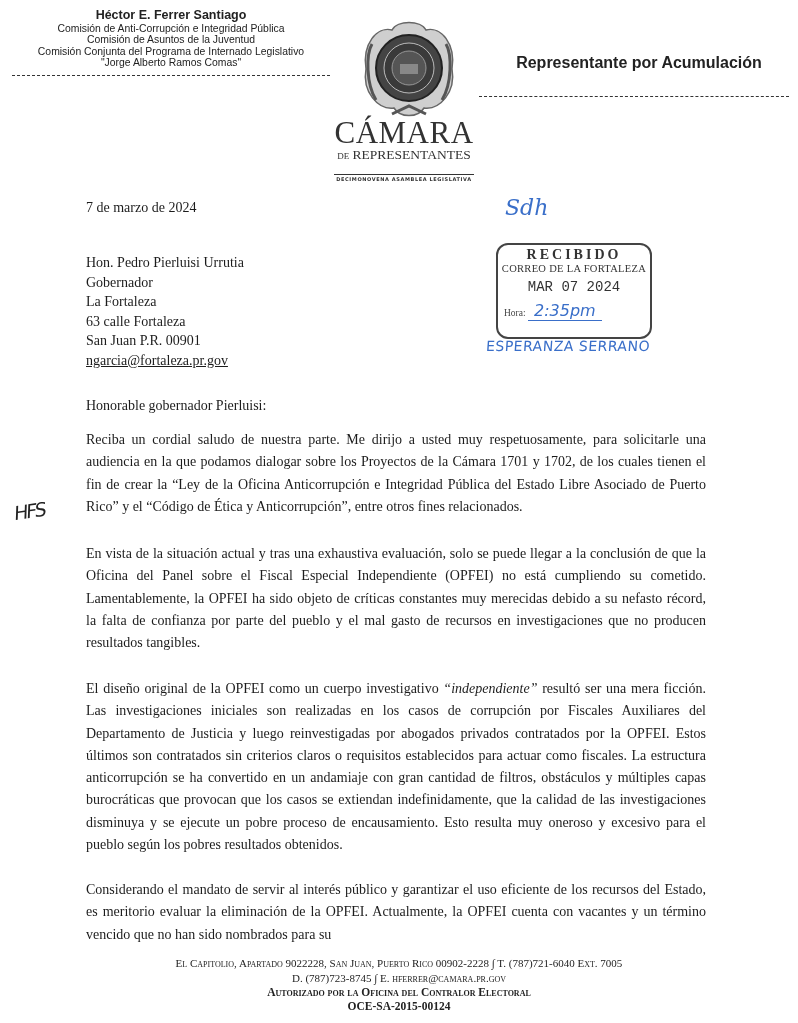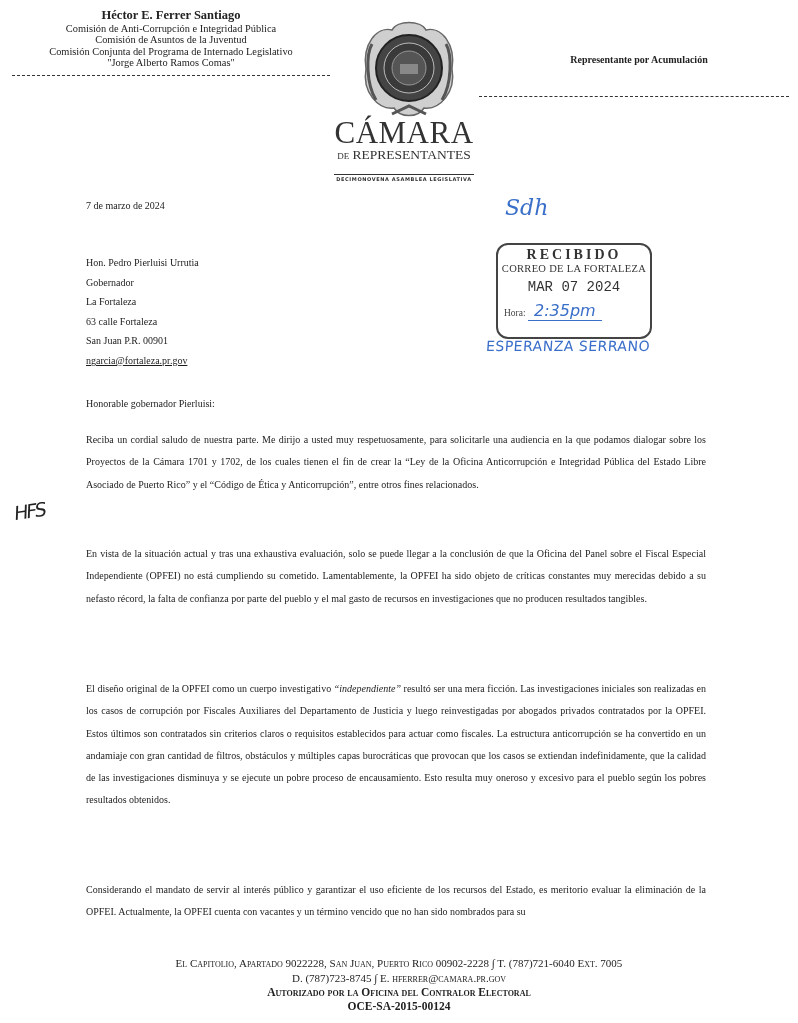--- a/index.html
+++ b/index.html
@@ -1,38 +1,38 @@
 <!DOCTYPE html>
 <html><head>
 <meta charset="utf-8">
 <style>
   html, body { margin: 0; padding: 0; background: #ffffff; }
   body { width: 798px; height: 1023px; position: relative; overflow: hidden; color: #1a1a1a; }
-  .sans { font-family: Liberation Serif, serif; }
+  .sans { font-family: Liberation Sans, sans-serif; }
   .serif { font-family: "Liberation Serif", "DejaVu Serif", serif; }
 
   
   .hdr-left { position: absolute; left: 12px; top: 8px; width: 318px; text-align: center; line-height: 11.4px; font-size: 10.4px; color: #222; }
   .hdr-left .name { font-weight: bold; font-size: 12.5px; line-height: 15px; }
   .hdr-left .rule { margin-top: 6px; border-top: 1.5px dashed #333; height: 0; }
 
   
   .seal { position: absolute; left: 352px; top: 14px; width: 114px; height: 110px; }
   .camara { position: absolute; left: 334px; top: 118px; width: 140px; text-align: center; color: #333; }
   .camara .big { font-family: "Liberation Serif", serif; font-size: 31px; line-height: 30px; letter-spacing: 0.5px; }
   .camara .sub { font-family: "Liberation Serif", serif; font-size: 13.5px; line-height: 14px; border-bottom: 1px solid #333; padding-bottom: 11px; }
   .camara .sub small { font-size: 9px; }
   .camara .tiny { font-family: "DejaVu Sans", sans-serif; font-size: 5px; letter-spacing: 0.6px; line-height: 9px; font-weight: bold; }
 
   
-  .hdr-right { position: absolute; left: 480px; top: 54px; width: 318px; text-align: center; font-size: 10px; font-weight: bold; color: #222; }
+  .hdr-right { position: absolute; left: 480px; top: 54px; width: 318px; text-align: center; font-size: 16px; font-weight: bold; color: #222; }
   .hdr-right-rule { position: absolute; left: 479px; top: 96px; width: 310px; border-top: 1.5px dashed #333; }
 
   
-  .letter { position: absolute; left: 86px; width: 620px; font-size: 10px; color: #1c1c1c; }
+  .letter { position: absolute; left: 86px; width: 620px; font-size: 14px; color: #1c1c1c; }
   .date { top: 200px; }
   .addr { top: 253px; line-height: 19.6px; }
   .addr .email { text-decoration: underline; }
   .salute { top: 398px; }
   .para { text-align: justify; line-height: 22.3px; text-align-last: left; }
   .p1 { top: 429px; }
   .p2 { top: 543px; }
   .p3 { top: 678px; }
   .p4 { top: 879px; }
   em { font-style: italic; }

